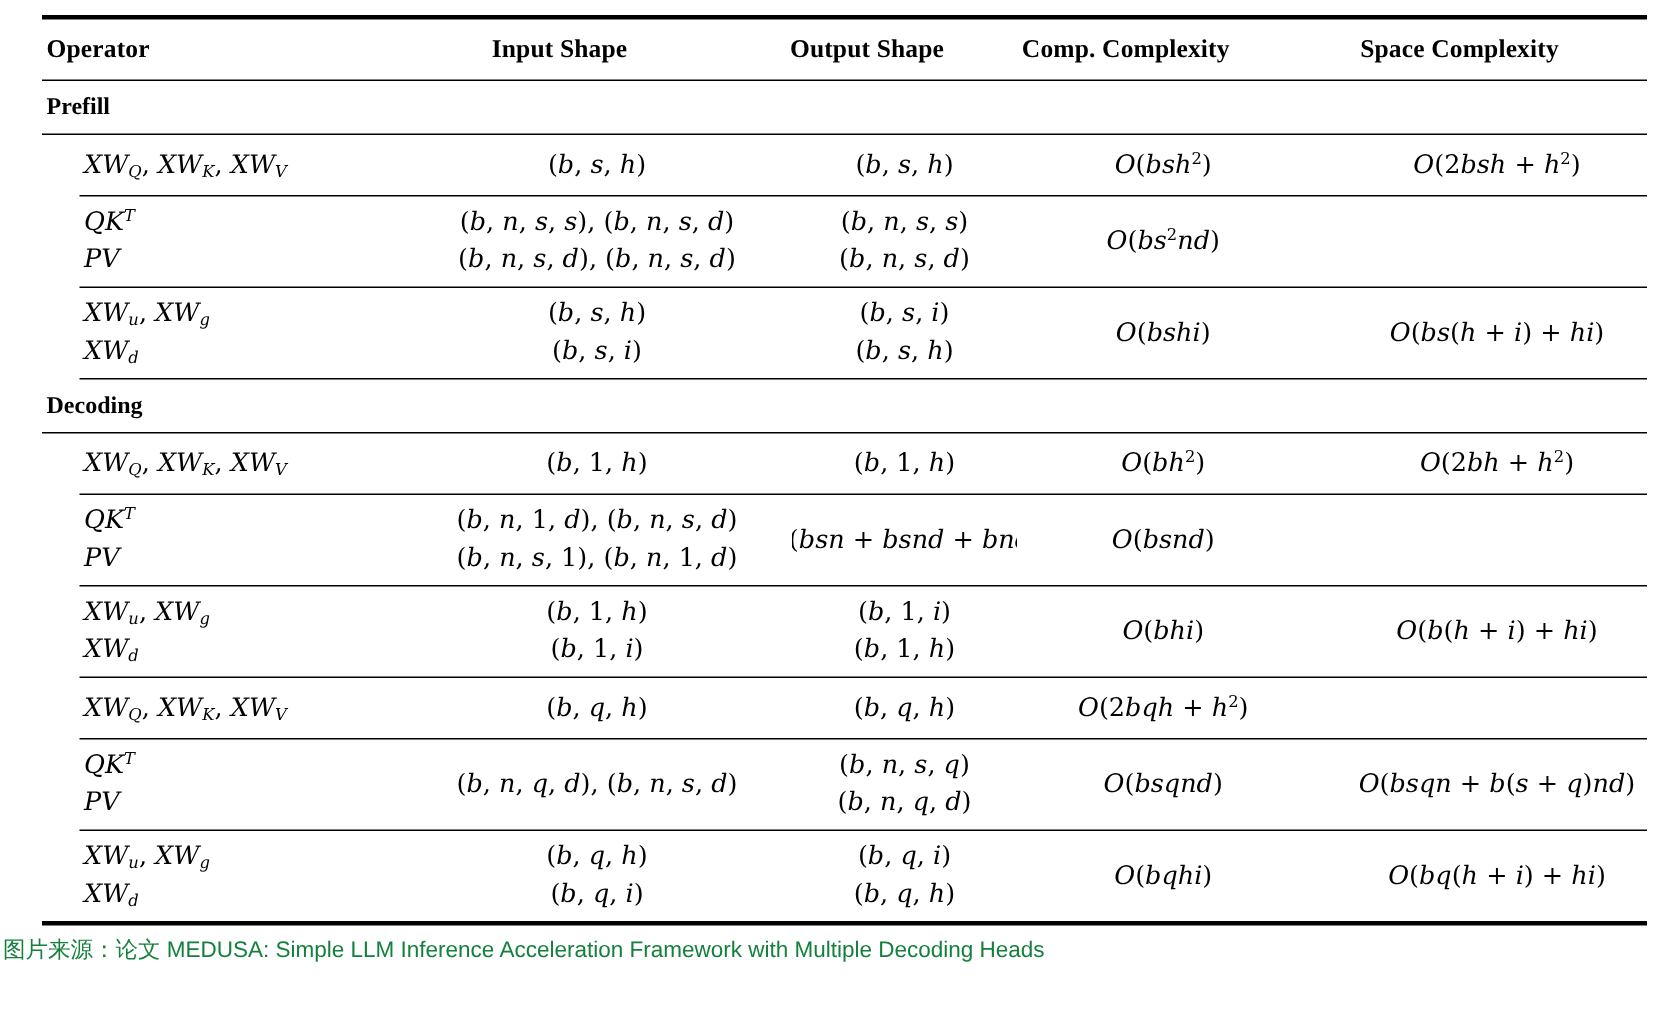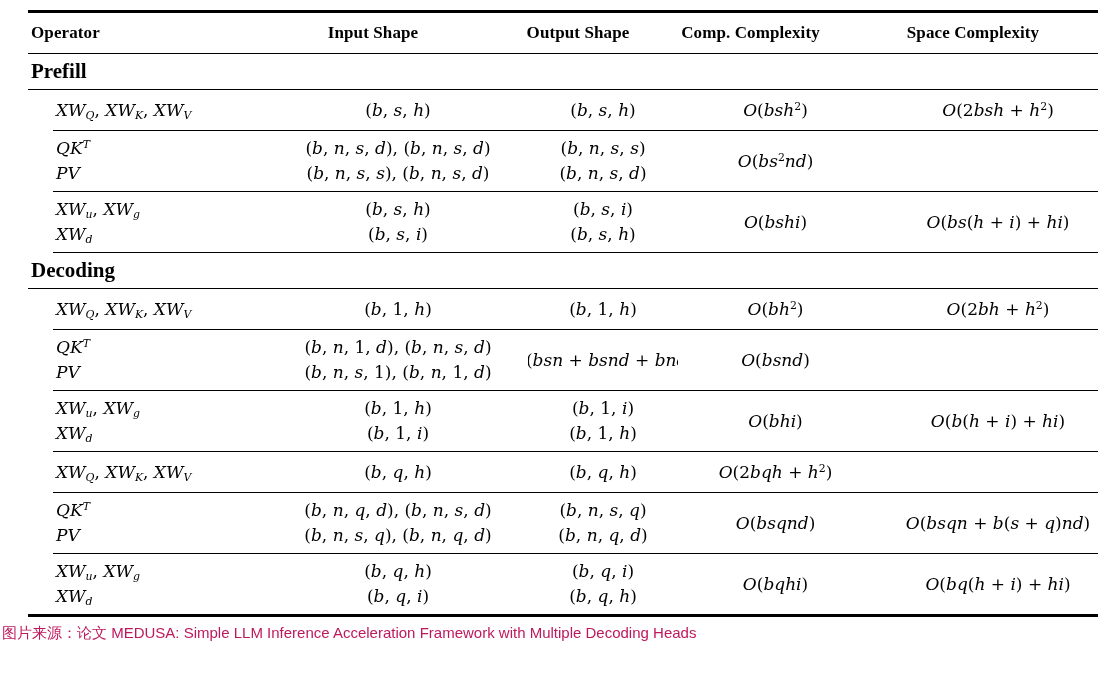--- a/index.html
+++ b/index.html
@@ -23,33 +23,33 @@
   .data-row.dbl{height:60px;}
   .cell{
     display:flex;flex-direction:column;justify-content:center;align-items:center;
     height:100%;overflow:hidden;
   }
   .c-op{align-items:flex-start;padding-left:3px;}
   .head{
     font-weight:bold;font-size:17px;letter-spacing:0.1px;
   }
   .section-title{
-    font-weight:bold;font-size:21px;padding-left:3px;
+    font-weight:bold;font-size:16px;padding-left:3px;
   }
   .mline{
     font-size:17px;line-height:25px;white-space:nowrap;
     font-family:"DejaVu Serif",serif;
   }
   .mline i{font-style:italic;}
   .mline sub{font-size:64%;line-height:0;vertical-align:-0.25em;}
   .mline sup{font-size:64%;line-height:0;vertical-align:0.55em;}
   .caption{
     margin:7px 0 0 2px;
     font-family:"Liberation Sans",sans-serif;
-    font-size:15px;color:#be185d;white-space:nowrap;
+    font-size:15px;color:#15803d;white-space:nowrap;
   }
 </style>
 </head>
 <body>
 
 <div class="table-wrap" id="table-root">
     <div class="row header-row">
       <div class="cell head c-op">Operator</div>
       <div class="cell head c-in">Input Shape</div>
       <div class="cell head c-out">Output Shape</div>
@@ -75,22 +75,22 @@
       <div class="cell c-space">
         <div class="mline"><i>O</i>(2<i>bsh</i> + <i>h</i><sup>2</sup>)</div>
       </div>
     </div>
     <div class="row data-row dbl">
       <div class="cell c-op">
         <div class="mline"><i>QK</i><sup><i>T</i></sup></div>
         <div class="mline"><i>PV</i></div>
       </div>
       <div class="cell c-in">
+        <div class="mline">(<i>b</i>, <i>n</i>, <i>s</i>, <i>s</i>), (<i>b</i>, <i>n</i>, <i>s</i>, <i>d</i>)</div>
         <div class="mline">(<i>b</i>, <i>n</i>, <i>s</i>, <i>d</i>), (<i>b</i>, <i>n</i>, <i>s</i>, <i>d</i>)</div>
-        <div class="mline">(<i>b</i>, <i>n</i>, <i>s</i>, <i>s</i>), (<i>b</i>, <i>n</i>, <i>s</i>, <i>d</i>)</div>
       </div>
       <div class="cell c-out">
         <div class="mline">(<i>b</i>, <i>n</i>, <i>s</i>, <i>s</i>)</div>
         <div class="mline">(<i>b</i>, <i>n</i>, <i>s</i>, <i>d</i>)</div>
       </div>
       <div class="cell c-comp">
         <div class="mline"><i>O</i>(<i>bs</i><sup>2</sup><i>nd</i>)</div>
       </div>
     </div>
     <div class="row data-row dbl">
@@ -183,21 +183,20 @@
         <div class="mline"><i>O</i>(2<i>bqh</i> + <i>h</i><sup>2</sup>)</div>
       </div>
     </div>
     <div class="row data-row dbl">
       <div class="cell c-op">
         <div class="mline"><i>QK</i><sup><i>T</i></sup></div>
         <div class="mline"><i>PV</i></div>
       </div>
       <div class="cell c-in">
         <div class="mline">(<i>b</i>, <i>n</i>, <i>q</i>, <i>d</i>), (<i>b</i>, <i>n</i>, <i>s</i>, <i>d</i>)</div>
-        <div class="mline">(<i>b</i>, <i>n</i>, <i>s</i>, <i>q</i>), (<i>b</i>, <i>n</i>, <i>q</i>, <i>d</i>)</div>
       </div>
       <div class="cell c-out">
         <div class="mline">(<i>b</i>, <i>n</i>, <i>s</i>, <i>q</i>)</div>
         <div class="mline">(<i>b</i>, <i>n</i>, <i>q</i>, <i>d</i>)</div>
       </div>
       <div class="cell c-comp">
         <div class="mline"><i>O</i>(<i>bsqnd</i>)</div>
       </div>
       <div class="cell c-space">
         <div class="mline"><i>O</i>(<i>bsqn</i> + <i>b</i>(<i>s</i> + <i>q</i>)<i>nd</i>)</div>

